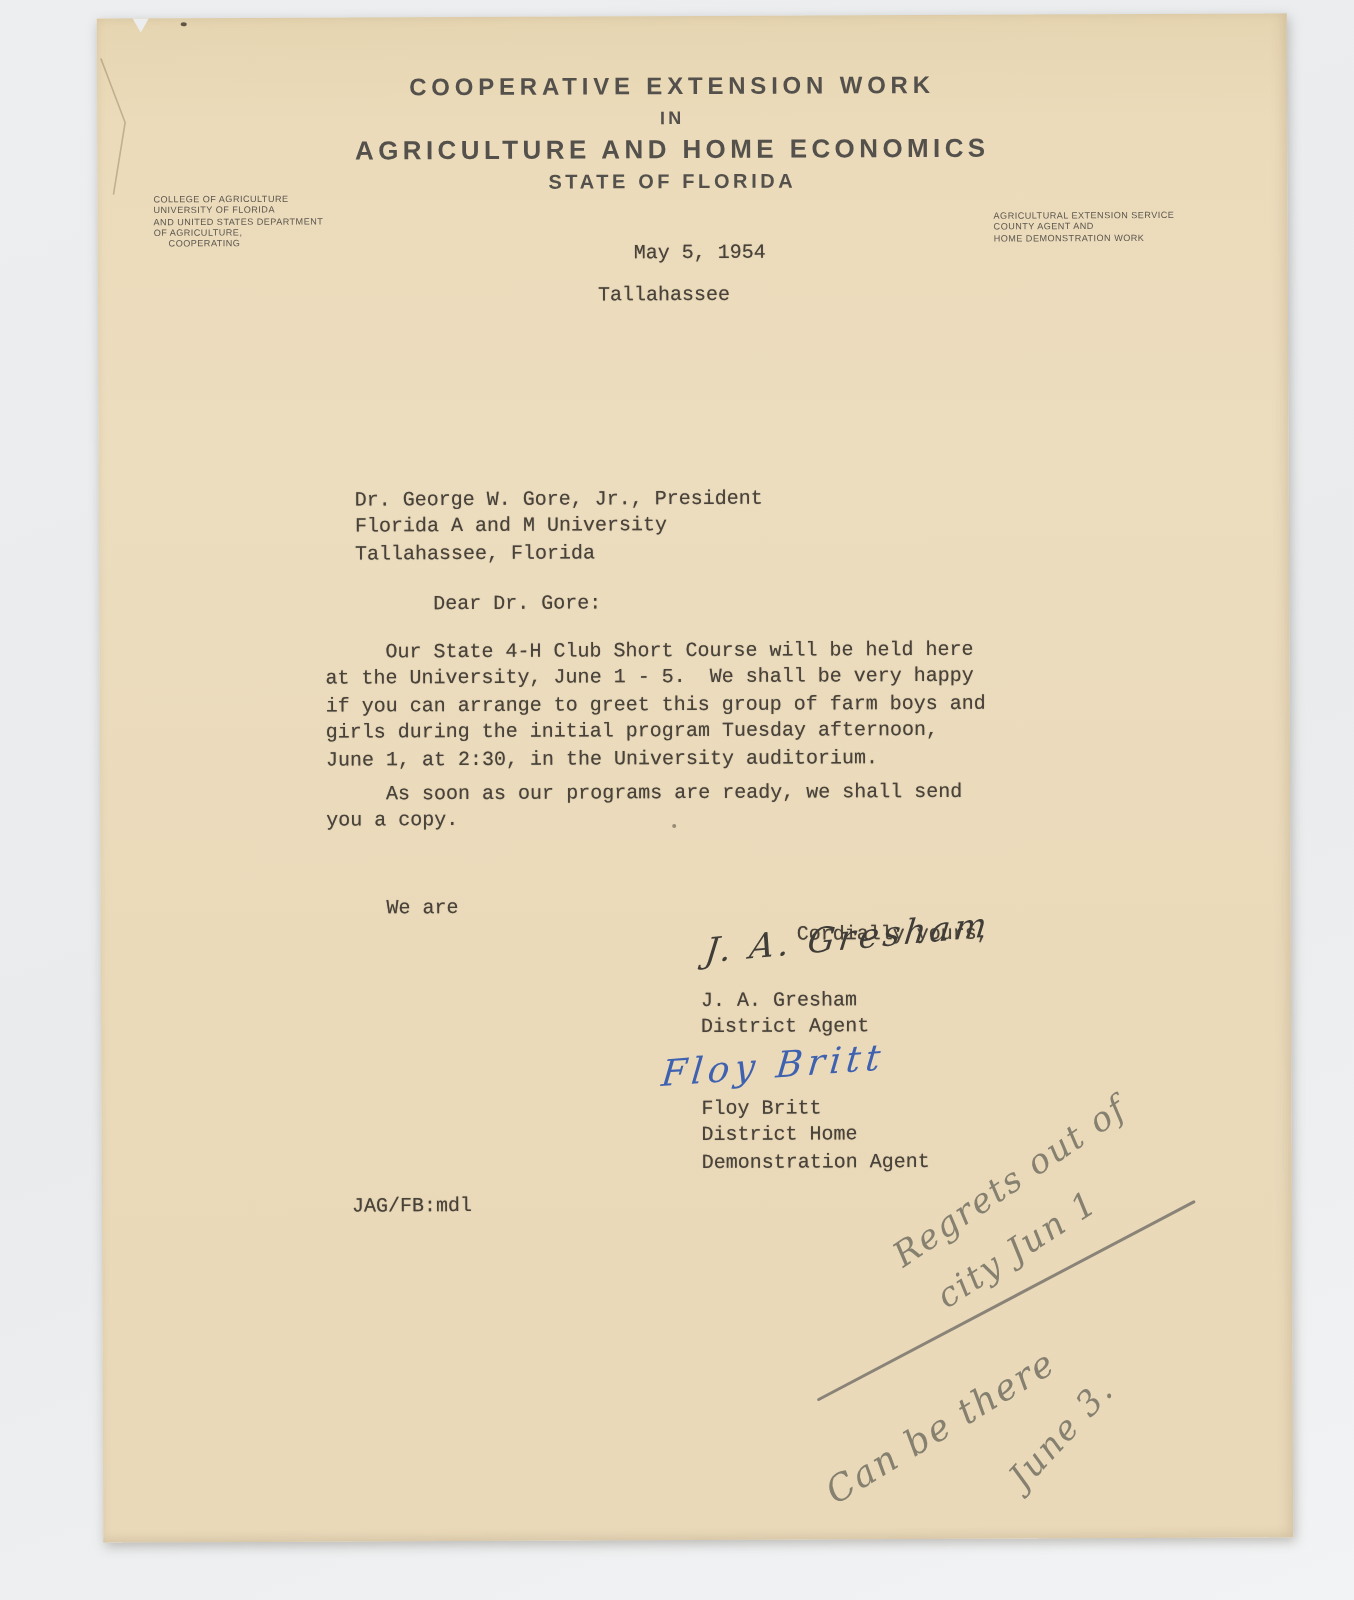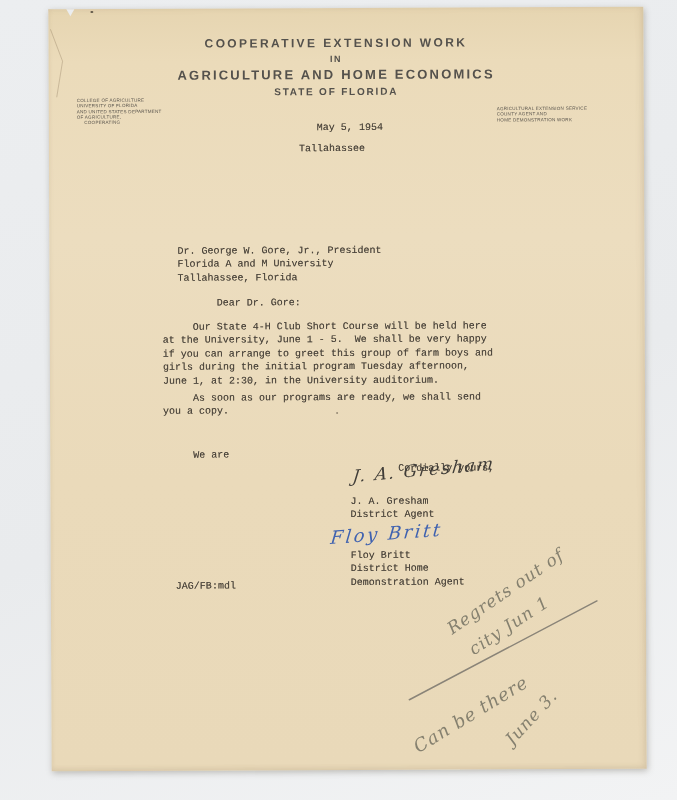--- a/index.html
+++ b/index.html
@@ -51,21 +51,21 @@
   .place { left:250px; top:101px;margin-top:33px; }
   .date  { left:248px; top:113px;margin-left:20px; }
   .recipient  { left:128px; top:236px; }
   .salutation { left:128px; top:288px;padding-left:39px; }
   .para1  { left:113px; top:312px; }
   .para2  { left:113px; top:383px; }
   .weare  { left:113px; top:440px; }
   .closing { left:300px; top:454px;margin-left:48px; }
   .sig-typed-1 { left:300px; top:487px; }
   .sig-typed-2 { left:300px; top:541px; }
-  .ref { left:125px; top:571px; }
+  .ref { left:125px; top:589px; }
 
   
   .script {
     position:absolute; font-family:"DejaVu Serif",serif; font-style:italic;
     white-space:nowrap;
   }
   .sig-script-1 {
     left:302px; top:452px; font-size:17px; letter-spacing:2px; color:#403d38;
     transform:rotate(-5deg) skewX(-12deg);
   }

